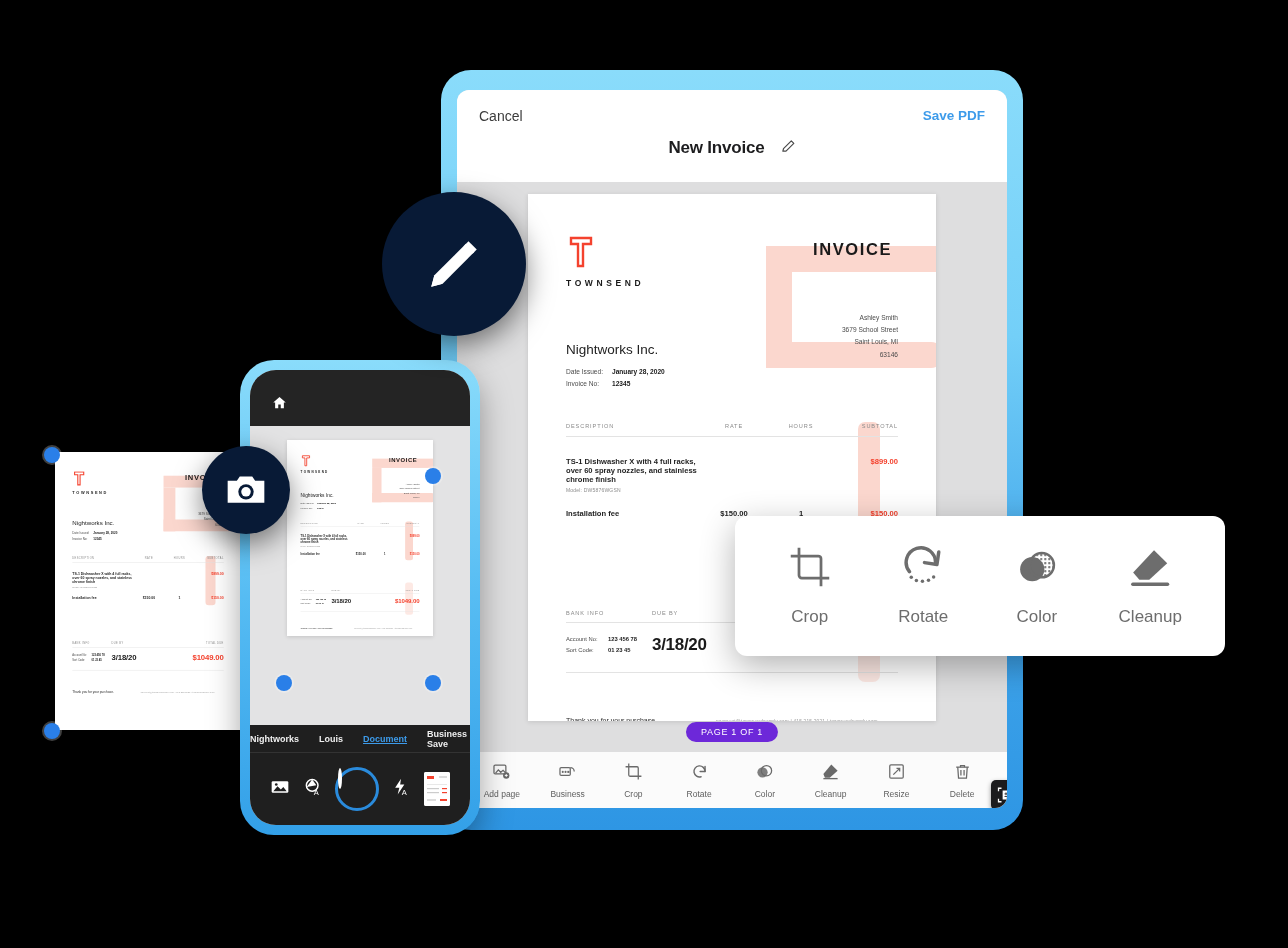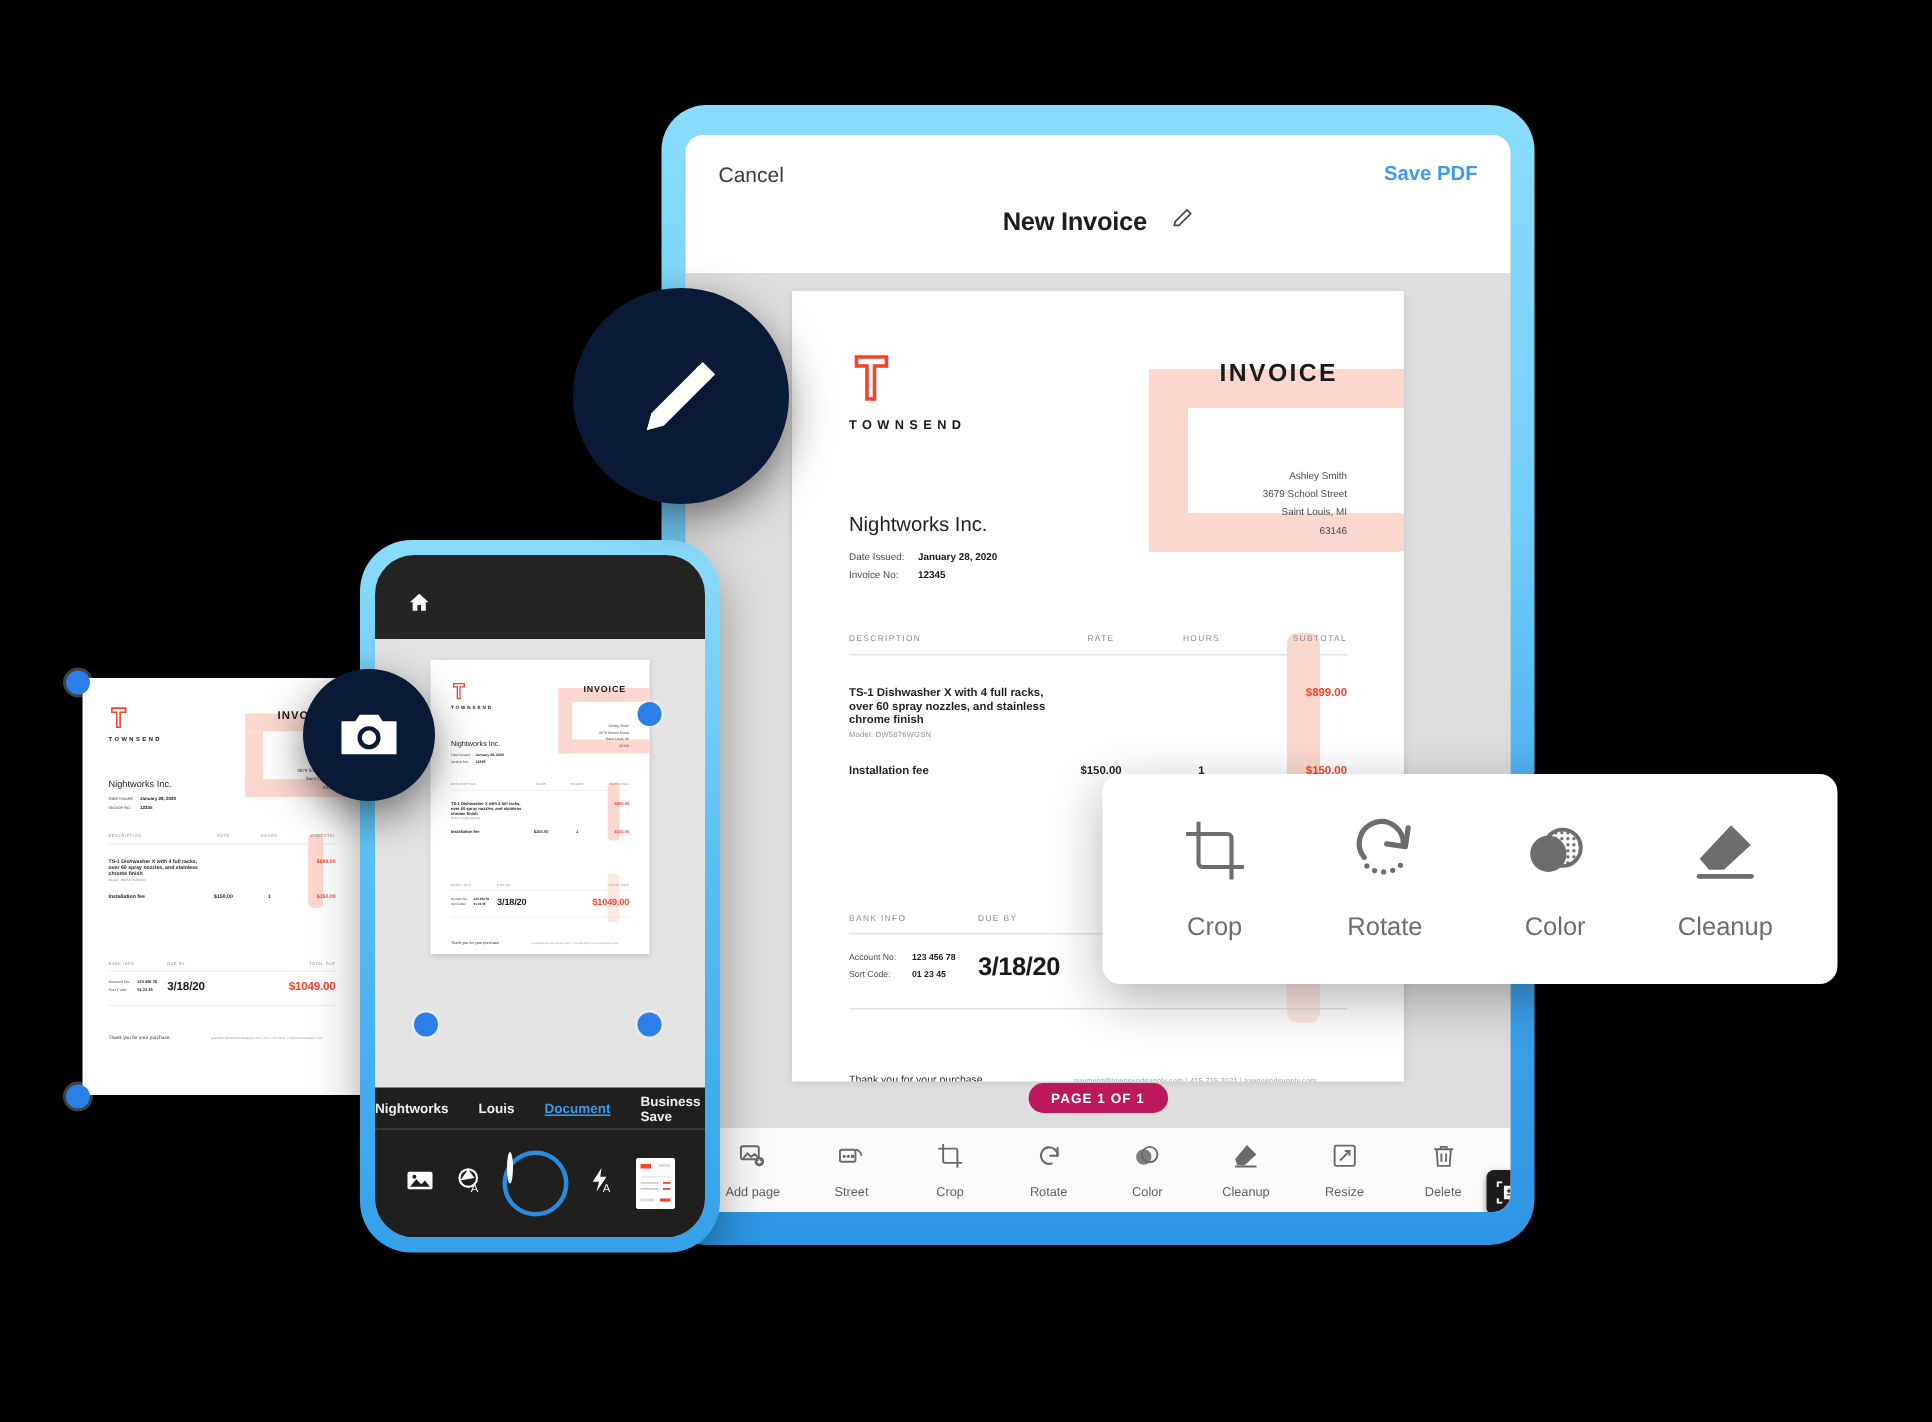--- a/index.html
+++ b/index.html
@@ -57,22 +57,22 @@
   }
   .t-page {
     width: 408px; height: 527px;
     background: #fff;
     box-shadow: 0 1px 5px rgba(0,0,0,.12);
     position: relative; overflow: hidden;
   }
   .page-chip {
     position: absolute; left: 50%; transform: translateX(-50%);
     bottom: 10px;
-    background: #be185d; color: #fff;
-    font-size: 9px; font-weight: 700; letter-spacing: .7px;
+    background: #6d28d9; color: #fff;
+    font-size: 9px; font-weight: 400; letter-spacing: .7px;
     padding: 5px 15px; border-radius: 11px;
   }
 
   
   .t-bottombar {
     flex: 0 0 56px; background: #fbfbfb;
     display: flex; align-items: center; justify-content: space-around;
     padding: 0 12px;
   }
   .t-tool { display: flex; flex-direction: column; align-items: center; gap: 4px; width: 56px; }
@@ -399,21 +399,21 @@
         <div class="t-tool">
           <span>
             <svg width="19" height="19" viewBox="0 0 24 24" fill="none" stroke="#6a6a6a" stroke-width="1.6">
               <rect x="2.5" y="7" width="13" height="10" rx="1.5"></rect>
                 <path d="M15.5 7 A5 5 0 0 1 20.5 12"></path>
               <circle cx="6" cy="12.5" r="1.3" fill="#6a6a6a" stroke="none"></circle>
                 <circle cx="9.5" cy="12.5" r="1.3" fill="#6a6a6a" stroke="none"></circle>
               <rect x="11.8" y="11.2" width="2.6" height="2.6" fill="#6a6a6a" stroke="none"></rect>
             </svg>
           </span>
-          <span class="t-tool-label">Street</span>
+          <span class="t-tool-label">Business</span>
         </div>
         <div class="t-tool">
           <span>
             <svg width="19" height="19" viewBox="0 0 24 24" fill="none" stroke="#6a6a6a" stroke-width="1.6">
               <path d="M6 2 V16.5 A1.5 1.5 0 0 0 7.5 18 H22"></path>
                 <path d="M2 6 H16.5 A1.5 1.5 0 0 1 18 7.5 V22"></path>
             </svg>
           </span>
           <span class="t-tool-label">Crop</span>
         </div>

